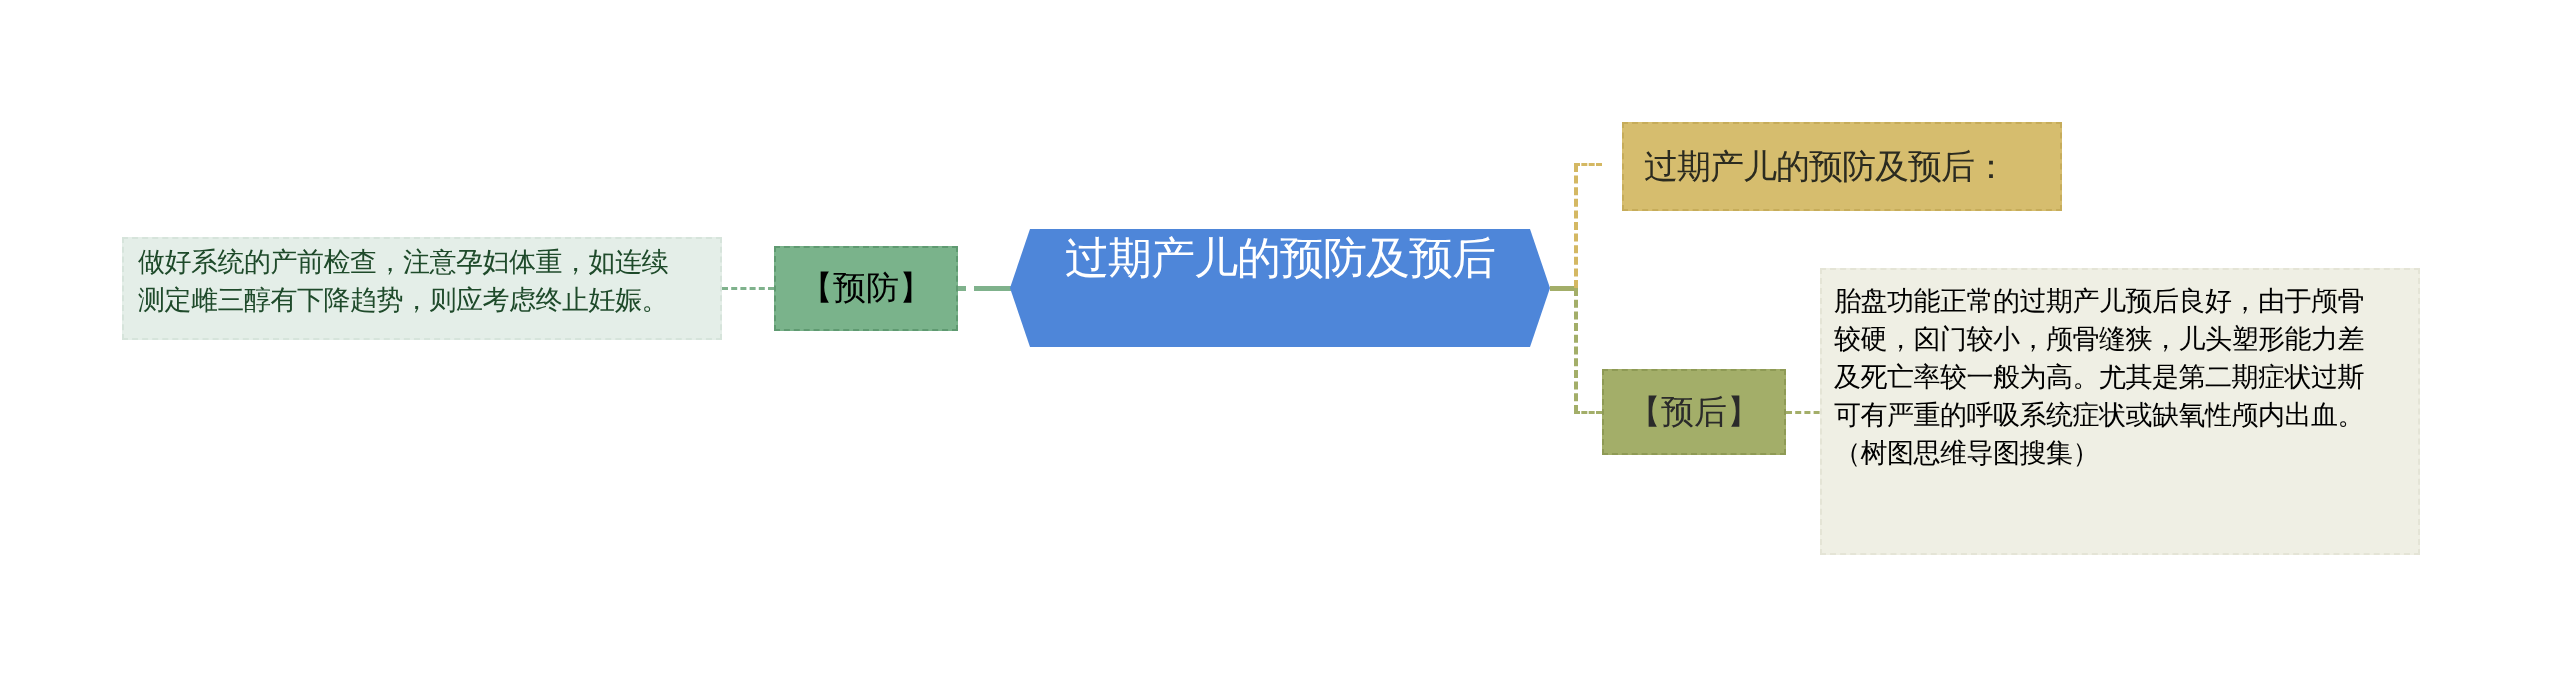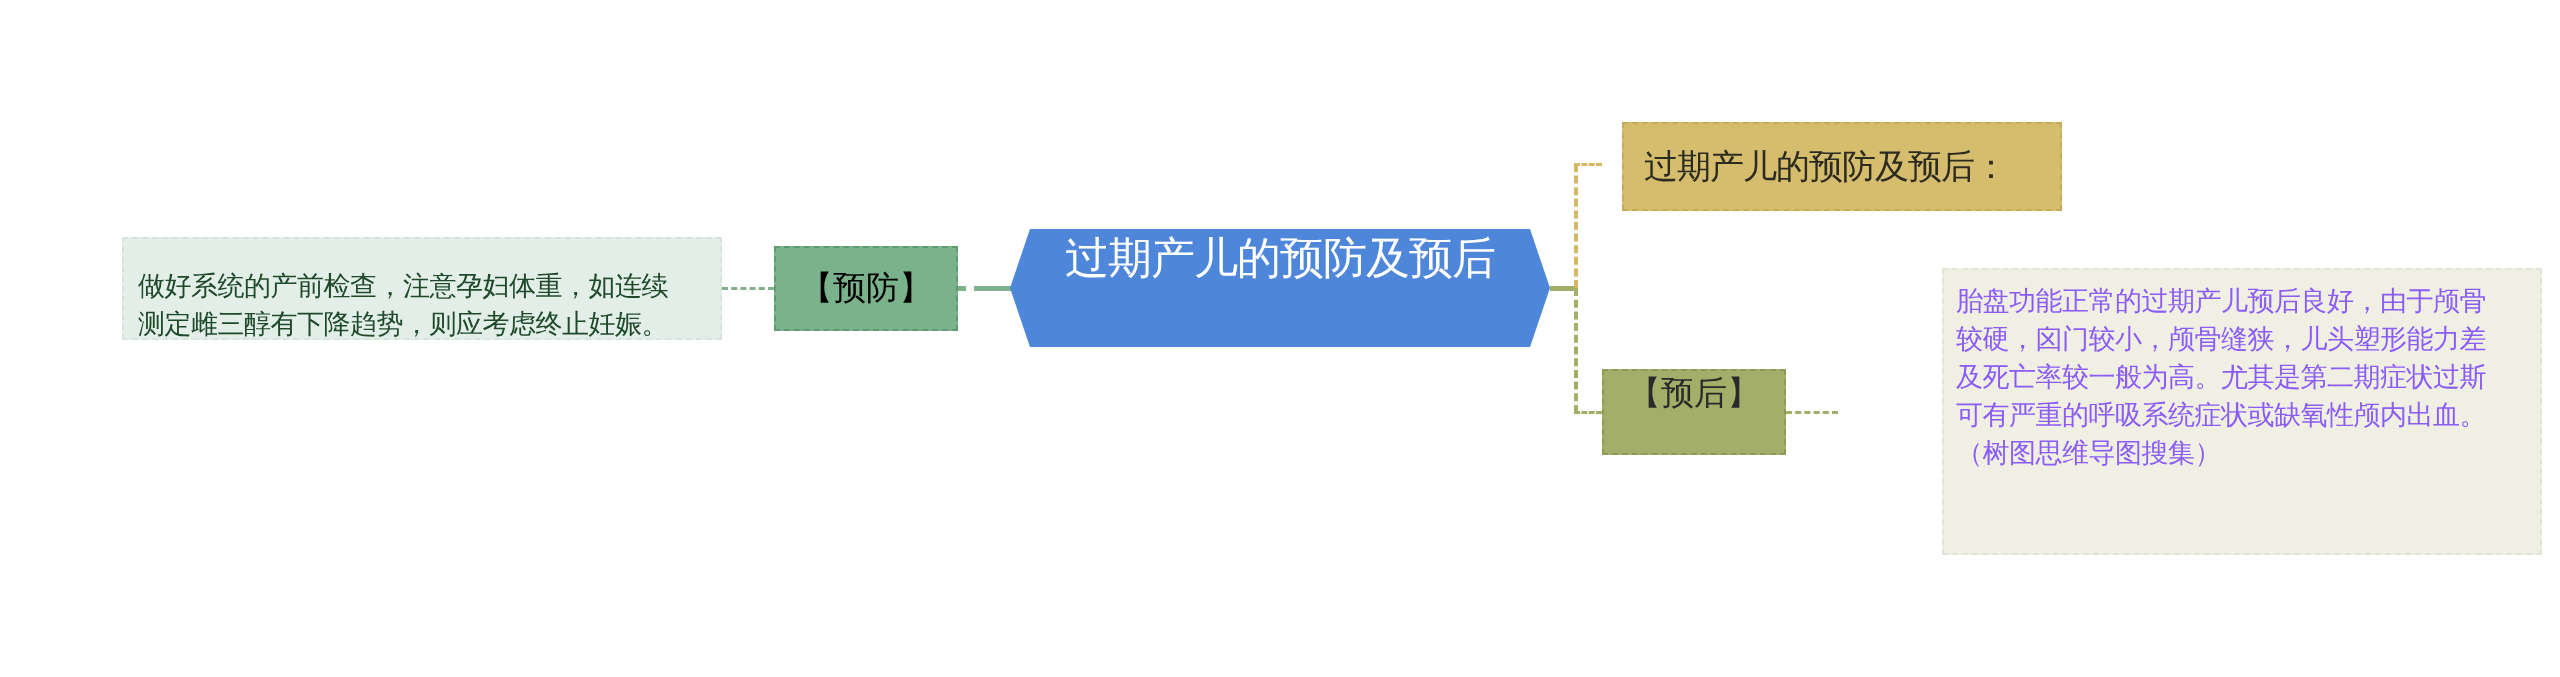--- a/index.html
+++ b/index.html
@@ -57,21 +57,21 @@
     }
 
     
     .node-left-text {
       left: 122px; top: 237px; width: 600px; height: 103px;
       background: #E4EEE8;
       border: 2px dashed #D6E4DB;
       color: #1E4A2A;
       font-size: 27px;
       line-height: 38px;
-      padding: 28px 14px;
+      padding: 4px 14px;
       letter-spacing: -0.5px;
     }
     .node-prevent {
       left: 774px; top: 246px; width: 184px; height: 85px;
       background: #7AB38B;
       border: 2px dashed #5F9A71;
       color: #000000;
       font-size: 33px;
       display: flex; align-items: center; justify-content: center;
     }
@@ -94,27 +94,27 @@
       padding-left: 20px;
       letter-spacing: -1px;
       margin-left: 20px;
     }
     .node-prognosis {
       left: 1602px; top: 369px; width: 184px; height: 86px;
       background: #A3AE69;
       border: 2px dashed #8E9A55;
       color: #2A2A2A;
       font-size: 33px;
-      display: flex; align-items: flex-start; justify-content: center;
+      display: flex; align-items: center; justify-content: center;
     }
     .node-right-text {
-      left: 1942px; top: 268px; width: 600px; height: 287px;
+      left: 1820px; top: 268px; width: 600px; height: 287px;
       background: #EFEFE4;
       border: 2px dashed #E4E4D6;
-      color: #8b5cf6;
+      color: #000000;
       font-size: 27px;
       line-height: 38px;
       padding: 12px 12px;
       letter-spacing: -0.5px;
     }
     .text-line { display: block; white-space: nowrap; }
   </style>
 </head>
 <body>
 

